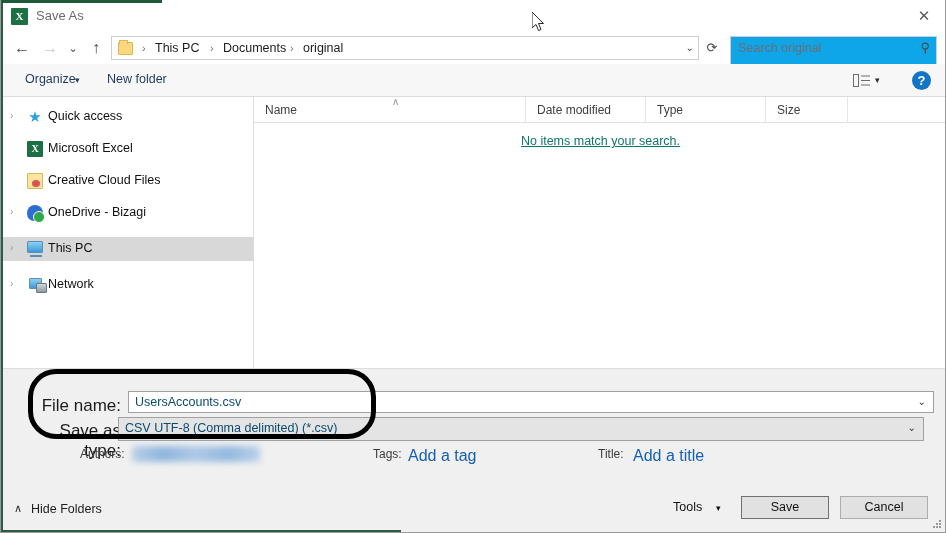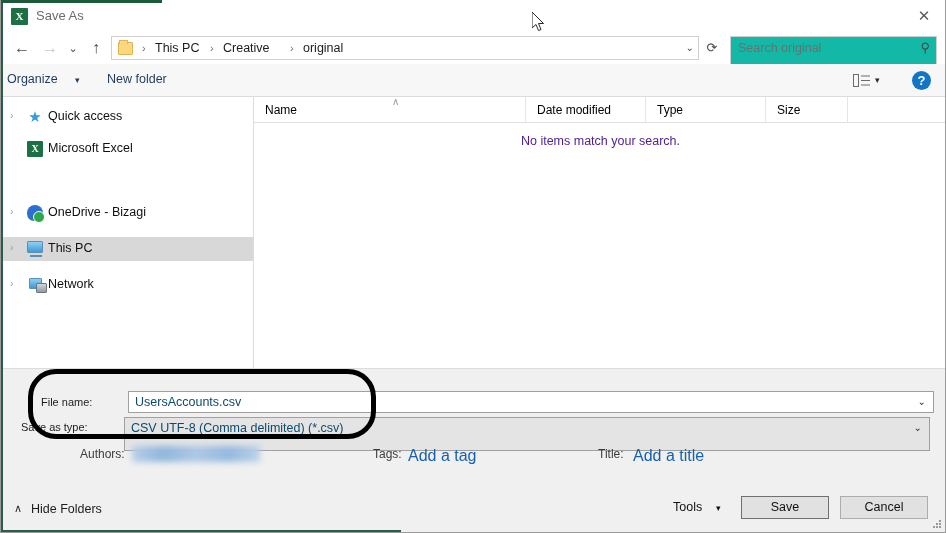--- a/index.html
+++ b/index.html
@@ -93,40 +93,40 @@
     position: absolute; right: 4px; top: 5px;
     font-size: 10px; color: #4a4a4a; cursor: default;
   }
   #refresh-btn {
     position: absolute; left: 700px; top: 4px; width: 22px; height: 24px;
     font-size: 13px; color: #4a4a4a; text-align: center; line-height: 24px;
     cursor: default;
   }
   #searchbox {
     position: absolute; left: 729px; top: 4px; width: 207px; height: 29px;
-    background: #14b8a6; border: 1px solid #cfcfcf;
+    background: #0ea5e9; border: 1px solid #cfcfcf;
   }
   #search-input {
     position: absolute; left: 7px; top: 0; width: 170px; height: 22px;
     border: none; outline: none; background: transparent;
     font-family: "Liberation Sans", sans-serif;
     font-size: 12.5px; color: #2b2b2b;
   }
   #search-input::placeholder { color: #6e6e6e; opacity: 1; }
   #search-icon {
     position: absolute; right: 6px; top: 3px;
     font-size: 13px; color: #4a4a4a; cursor: default;
   }
   
   #toolbar {
     position: absolute; left: 0; top: 64px; width: 946px; height: 33px;
     background: #f7f7f7; border-bottom: 1px solid #dcdcdc;
   }
   #organize-btn {
-    position: absolute; left: 6px; top: 8px;
+    position: absolute; left: 24px; top: 8px;
     font-size: 12.5px; color: #1f3a5f; cursor: default;
   }
   #organize-caret {
     position: absolute; left: 74px; top: 11px;
     font-size: 9px; color: #1f3a5f;
   }
   #newfolder-btn {
     position: absolute; left: 106px; top: 8px;
     font-size: 12.5px; color: #1f3a5f; cursor: default;
   }
@@ -220,46 +220,46 @@
   #colheader {
     position: absolute; left: 0; top: 0; width: 693px; height: 26px;
     border-bottom: 1px solid #e0e0e0;
   }
   .col {
     position: absolute; top: 0; height: 26px;
     border-right: 1px solid #e5e5e5; cursor: default;
   }
   .col-label {
     position: absolute; left: 11px; top: 6px;
-    font-size: 12px; color: #000000; white-space: nowrap;
+    font-size: 12px; color: #404040; white-space: nowrap;
   }
   #sort-caret {
     position: absolute; left: 138px; top: -1px;
     font-size: 10px; color: #9a9a9a;
   }
   #empty-msg {
     position: absolute; left: 0; top: 37px; width: 693px;
-    text-align: center; font-size: 12.5px; color: #4c1d95;
+    text-align: center; font-size: 12.5px; color: #0f766e; text-decoration: underline;
   }
   
   #bottompane {
     position: absolute; left: 0; top: 368px; width: 946px; height: 165px;
     background: #f0f0f0; border-top: 1px solid #dcdcdc;
   }
   .field-label {
-    position: absolute; font-size: 11px; color: #1c1c1c; text-align: left;
+    position: absolute; font-size: 17px; color: #1c1c1c; text-align: right;
   }
   #filename-label { left: 40px; top: 396px; width: 80px; }
   #savetype-label { left: 20px; top: 421px; width: 100px; }
   #filename-combo {
     position: absolute; left: 127px; top: 391px; width: 806px; height: 22px;
     background: #fff; border: 1px solid #a0a0a0;
   }
   #savetype-combo {
-    position: absolute; left: 123px; top: 417px; width: 806px; height: 34px;
+    position: absolute; left: 117px; top: 417px; width: 806px; height: 24px;
     background: #e4e4e4; border: 1px solid #a0a0a0;
   }
   .combo-text {
     position: absolute; left: 6px; top: 3px;
     font-size: 12.5px; color: #0c4a6e; white-space: nowrap;
   }
   .combo-arrow {
     position: absolute; right: 7px; top: 4px;
     font-size: 10px; color: #333;
   }
@@ -336,21 +336,21 @@
     <div class="navbtn" id="nav-back">←</div>
     <div class="navbtn" id="nav-fwd">→</div>
     <div class="navbtn" id="nav-recent">⌄</div>
     <div class="navbtn" id="nav-up">↑</div>
 
     <div id="addressbar">
       <div id="addr-folder"></div>
       <div class="crumb-sep" style="left:30px;">›</div>
       <div class="crumb" style="left:43px;">This PC</div>
       <div class="crumb-sep" style="left:98px;">›</div>
-      <div class="crumb" style="left:111px;">Creative</div>
+      <div class="crumb" style="left:111px;">Documents</div>
       <div class="crumb-sep" style="left:178px;">›</div>
       <div class="crumb" style="left:191px;">original</div>
       <div id="addr-dropdown">⌄</div>
     </div>
 
     <div id="refresh-btn">⟳</div>
 
     <div id="searchbox">
       <input id="search-input" type="text" placeholder="Search original" style="">
       <div id="search-icon">⚲</div>
@@ -377,20 +377,24 @@
       <div class="side-chev">›</div>
       <div class="side-ico ico-star">★</div>
       <div class="side-label">Quick access</div>
     </div>
 
     <div class="side-item" style="top:40px;">
       <div class="side-ico ico-excel">X</div>
       <div class="side-label">Microsoft Excel</div>
     </div>
 
+    <div class="side-item" style="top:72px;">
+      <div class="side-ico ico-cc"></div>
+      <div class="side-label">Creative Cloud Files</div>
+    </div>
 
     <div class="side-item" style="top:104px;">
       <div class="side-chev">›</div>
       <div class="side-ico ico-onedrive"></div>
       <div class="side-label">OneDrive - Bizagi</div>
     </div>
 
     <div class="side-item selected" style="top:140px;">
       <div class="side-chev">›</div>
       <div class="side-ico ico-pc"></div>

